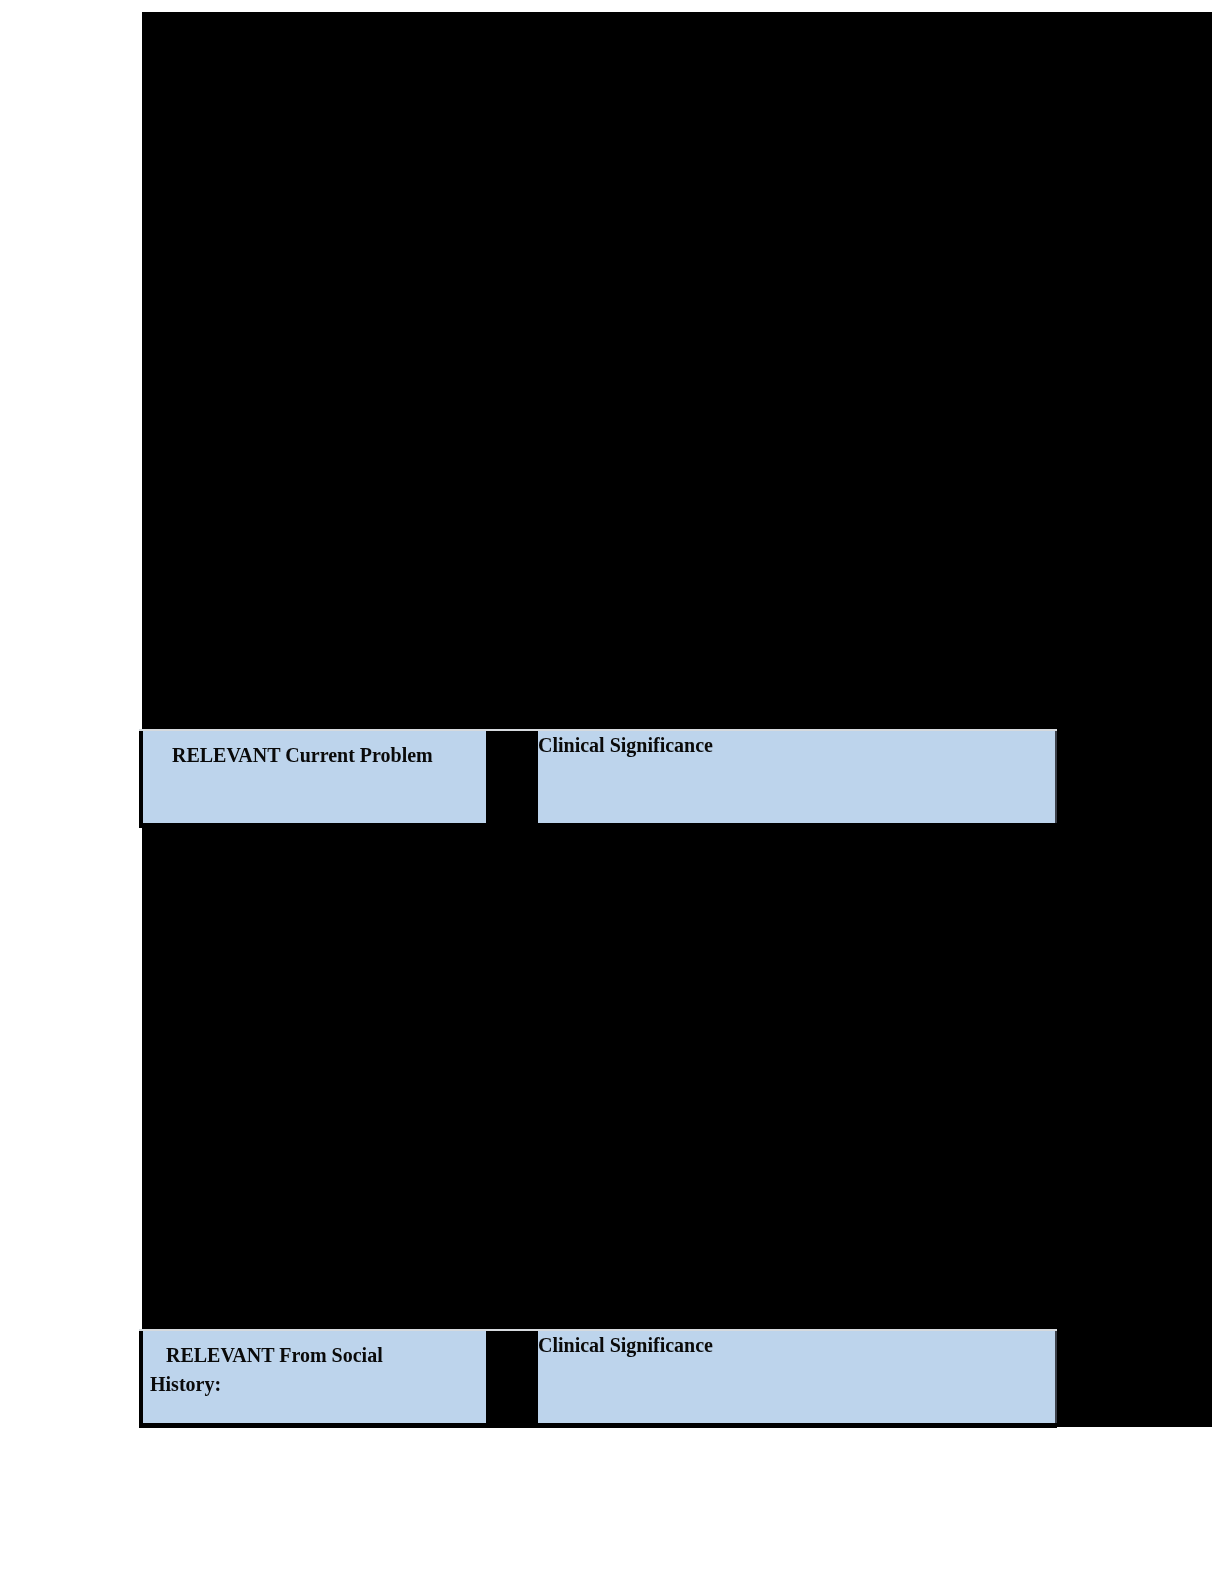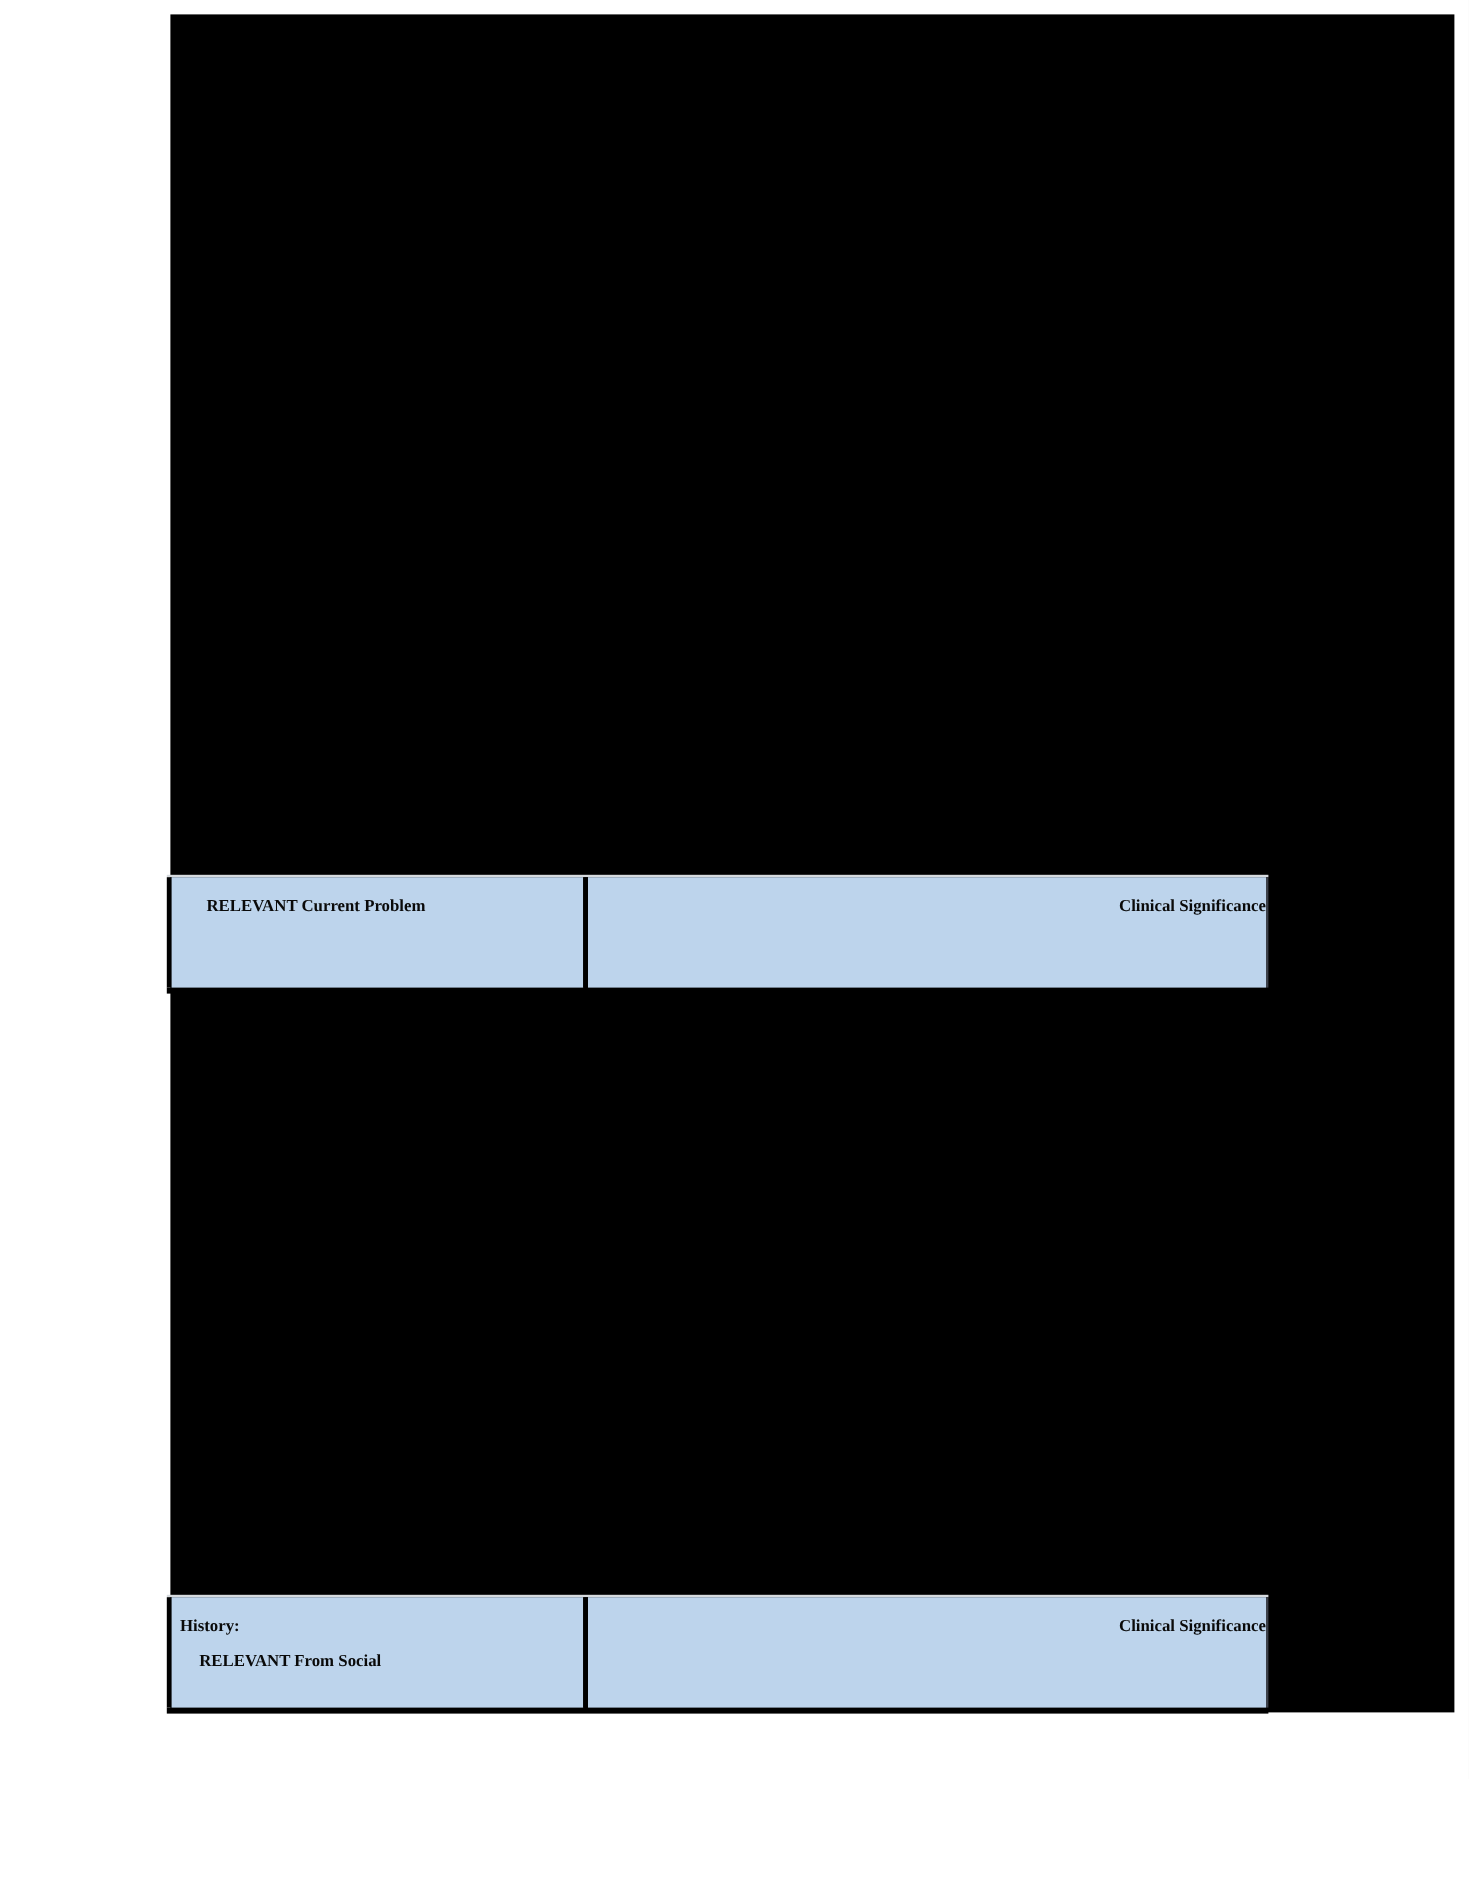--- a/index.html
+++ b/index.html
@@ -39,37 +39,38 @@
     height: 92px;
     border-bottom: 5px solid #000000;
   }
   .border-left-bar  { width: 4px; background: #000000; }
   .cell-divider     { width: 4px; background: #000000; }
   .border-right-bar { width: 2px; background: #3c4049; }
   .cell {
     background: var(--header-fill, #bdd4ec);
     color: #0a0a0a;
     font-weight: bold;
-    font-size: 14px;
+    font-size: 20px;
     line-height: 29px;
     box-sizing: border-box;
     overflow: hidden;
   }
   .cell-left {
     width: 343px;
     padding-top: 10px;
   }
   .row1 .cell-left { padding-left: 29px; }
   .row2 .cell-left { padding-left: 7px; }
   .cell-left .line { display: block; }
   .row2 .cell-left .line1 { margin-left: 16px; }
   .cell-right {
     flex: 1;
-    padding-top: 10px;
-    text-align: right;
+    padding-top: 0;
+    text-align: left;
+    margin-left: 48px;
   }
 </style>
 </head>
 <body>
 
 <div class="page">
 
   <div class="redaction"></div>
 
   <div class="table-row row1">
@@ -85,22 +86,22 @@
       </div>
       <div class="border-right-bar"></div>
     </div>
   </div>
 
   <div class="table-row row2">
     <div class="grid-top-line"></div>
     <div class="row-body">
       <div class="border-left-bar"></div>
       <div class="cell cell-left">
+        <span class="line line1">RELEVANT From Social</span>
         <span class="line line2">History:</span>
-        <span class="line line1">RELEVANT From Social</span>
       </div>
       <div class="cell-divider"></div>
       <div class="cell cell-right">
         <span class="line">Clinical Significance</span>
       </div>
       <div class="border-right-bar"></div>
     </div>
   </div>
 
 </div>

